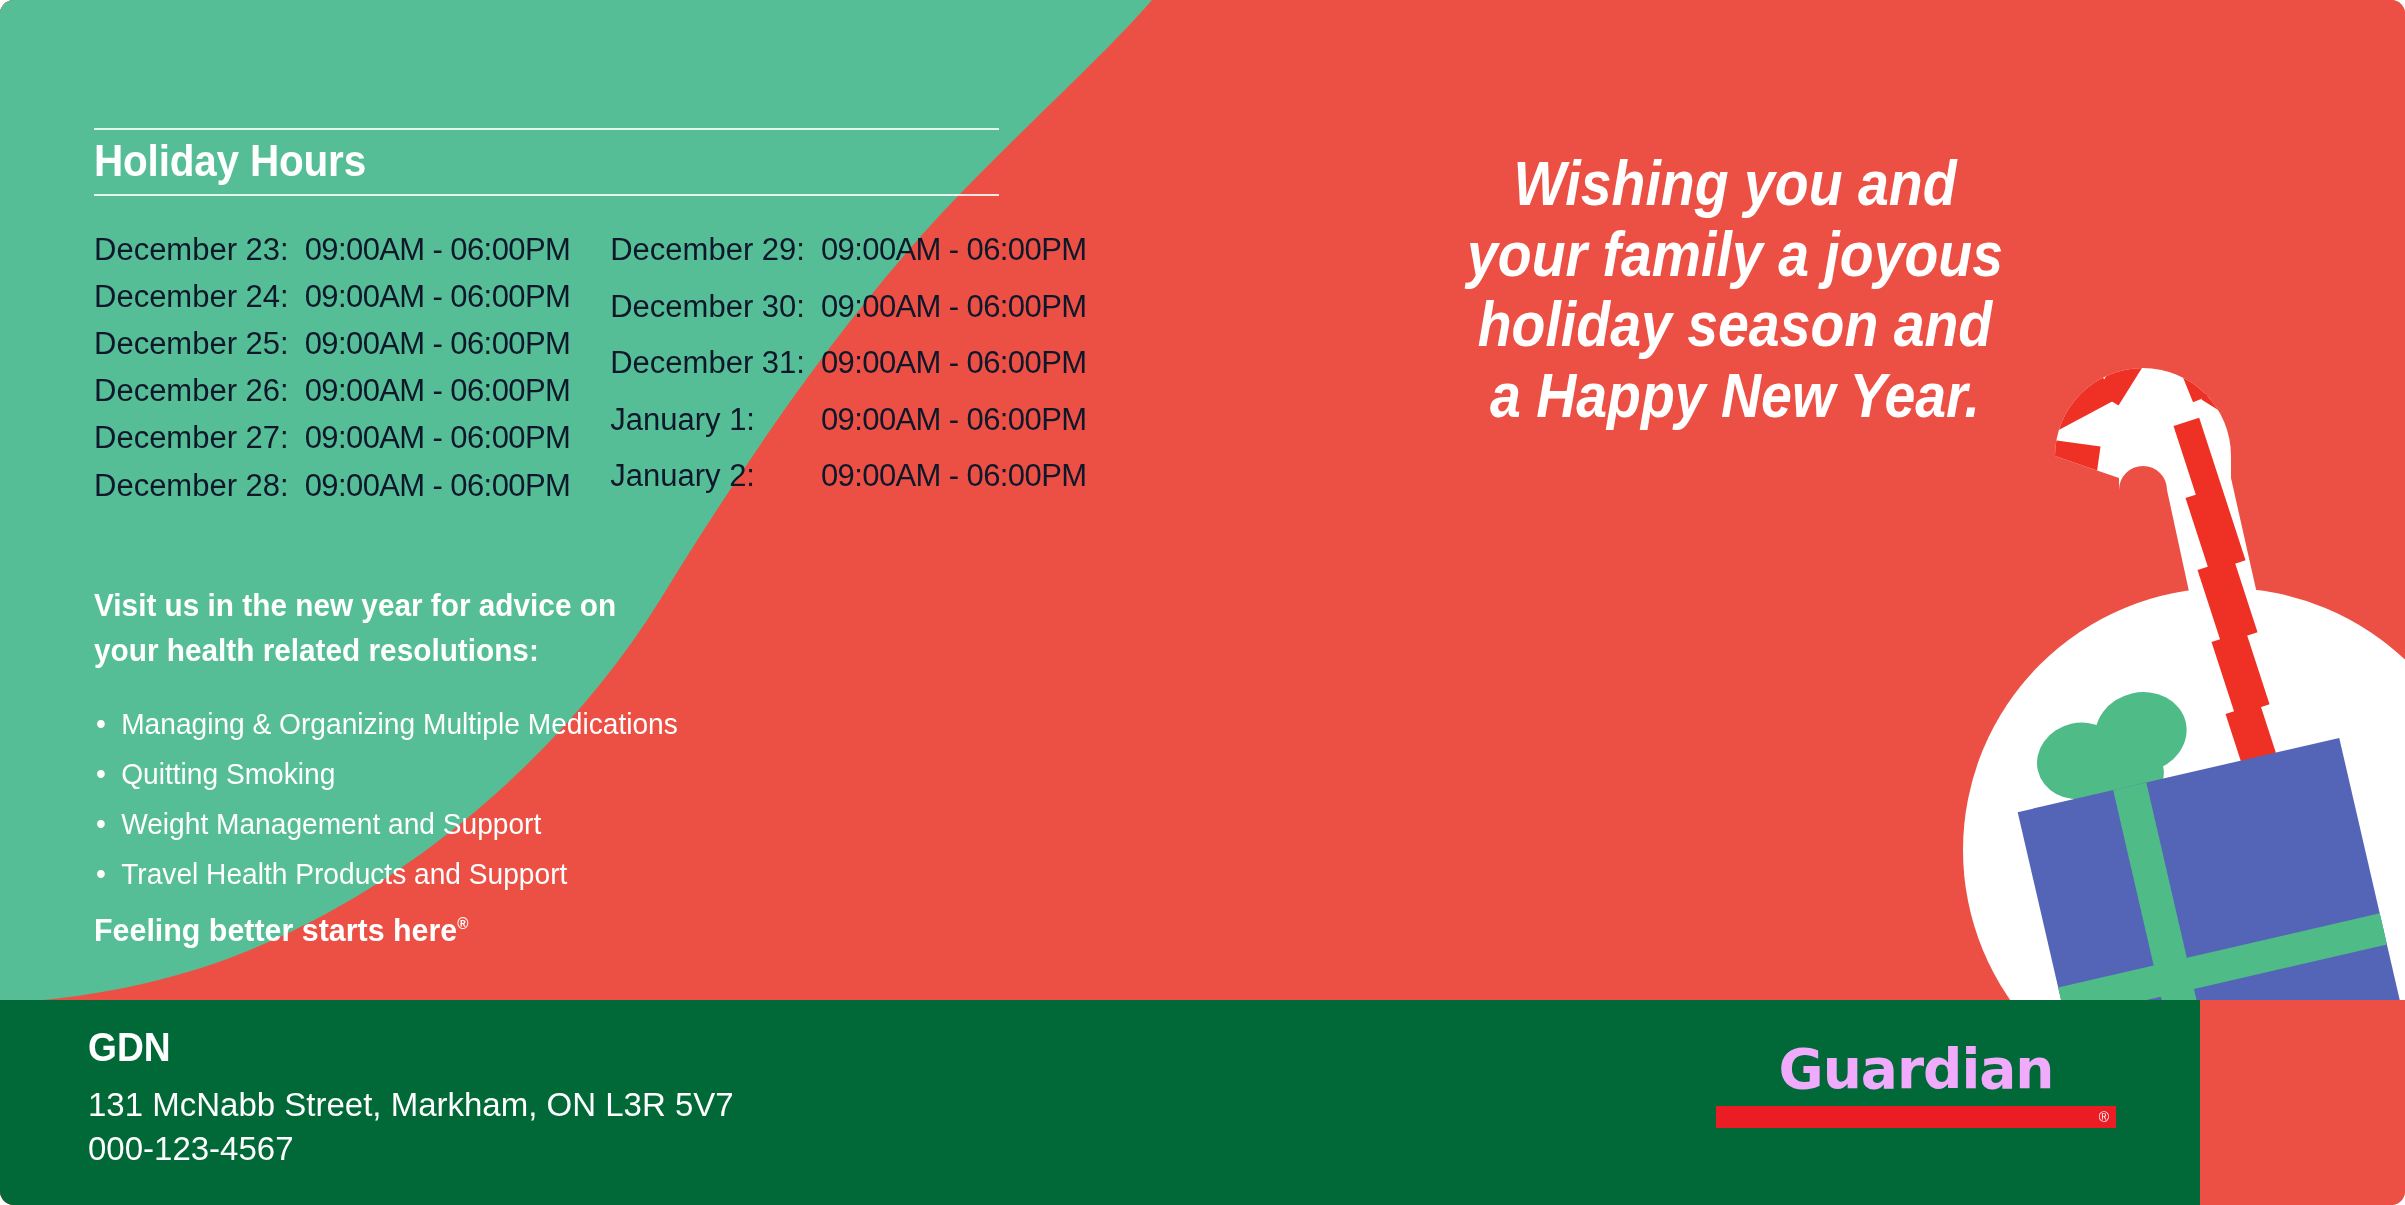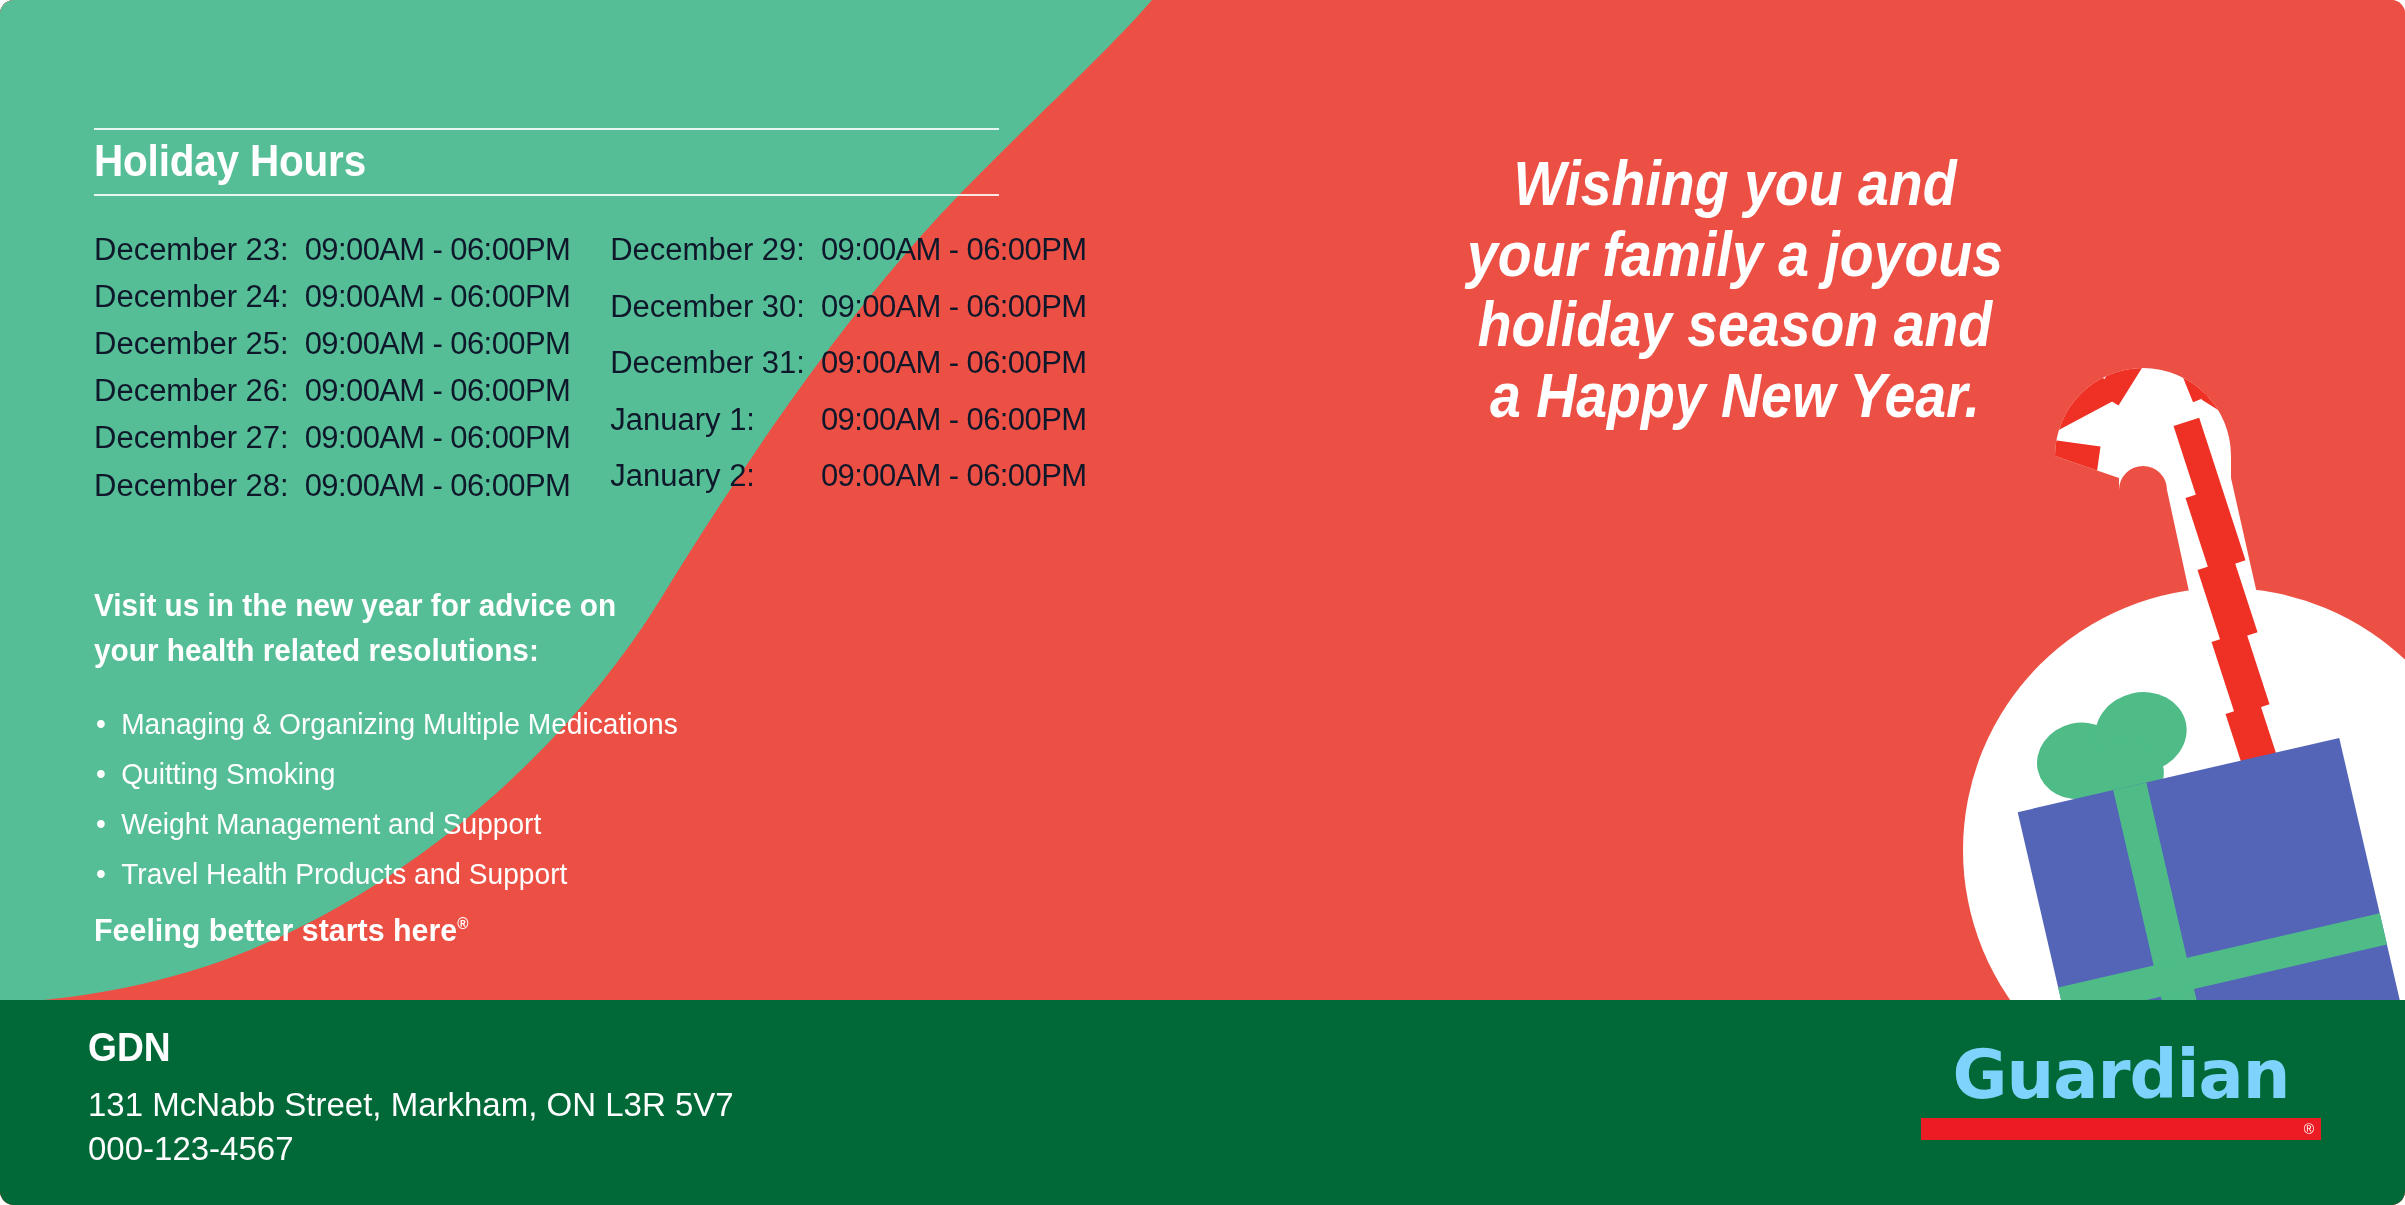--- a/index.html
+++ b/index.html
@@ -165,21 +165,21 @@
     height: 670px;
     overflow: hidden;
     pointer-events: none;
   }
 
   
   .footer {
     position: absolute;
     left: 0;
     bottom: 0;
-    width: 2405px;
+    width: 2200px;
     height: 205px;
     background: #006937;
   }
   .store-info {
     position: absolute;
     left: 88px;
     top: 24px;
   }
   .store-name {
     color: #ffffff;
@@ -197,22 +197,22 @@
   }
   .store-address { margin-top: 12px; }
 
   .brand-logo {
     position: absolute;
     right: 84px;
     top: 42px;
     width: 400px;
   }
   .brand-wordmark {
-    color: #7dd3fc;
-    font-size: 67px;
+    color: #f0abfc;
+    font-size: 55px;
     font-weight: bold;
     letter-spacing: -1px;
     text-align: center;
     line-height: 1;
     font-family: "DejaVu Sans", sans-serif;
     transform: scaleX(1.0);
   }
   .brand-bar {
     position: relative;
     margin-top: 9px;

